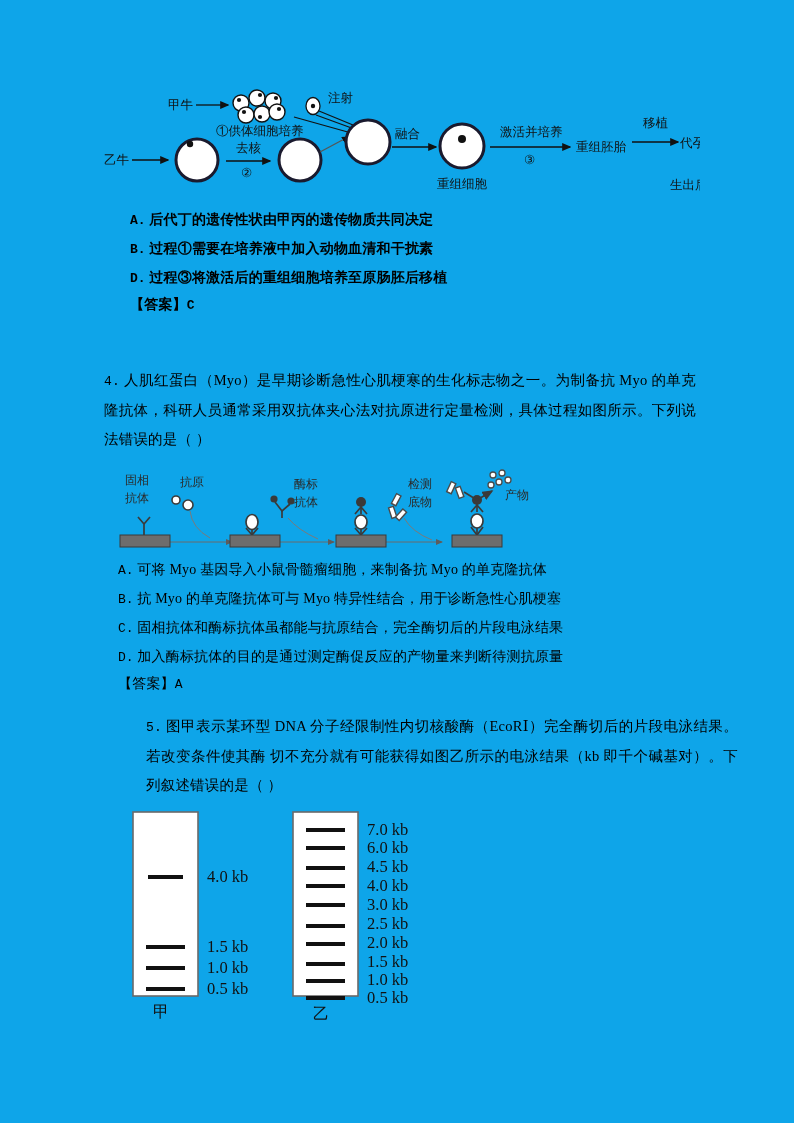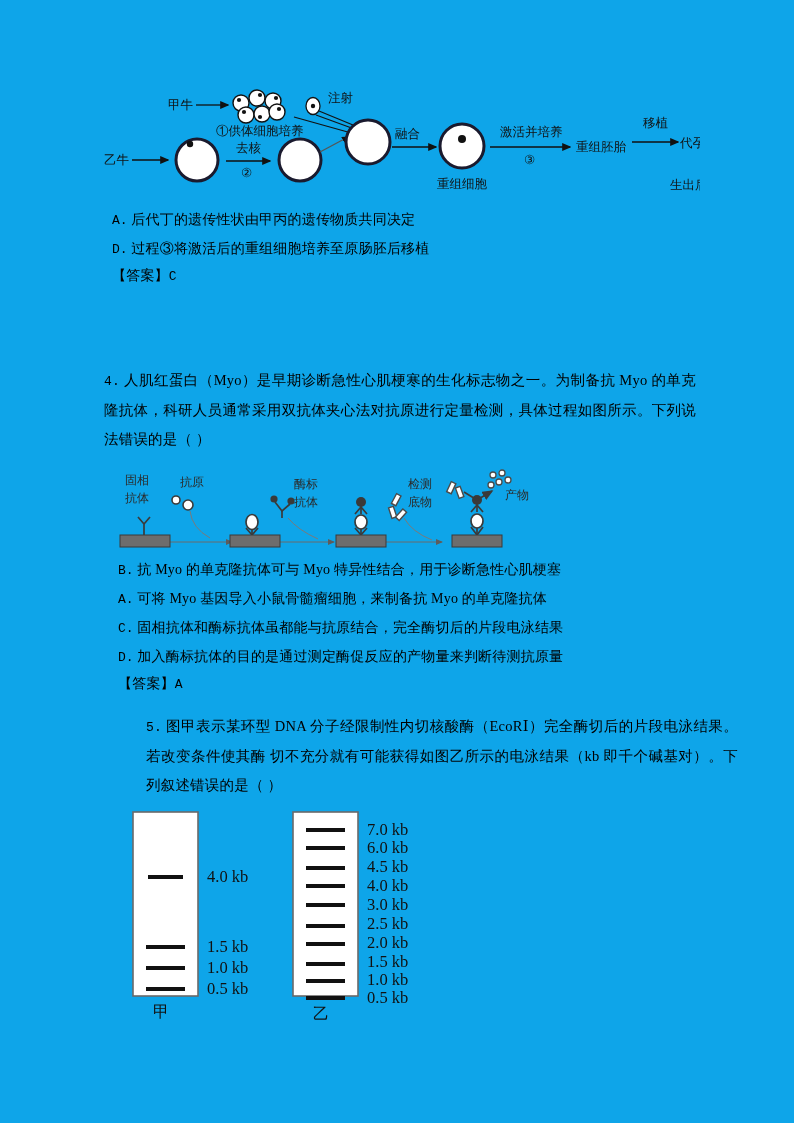--- a/index.html
+++ b/index.html
@@ -149,24 +149,28 @@
 
       <text x="543" y="43" class="cnlabel" font-size="12.5" fill="#111">移植</text>
       <line x1="532" y1="58" x2="578" y2="58" stroke="#111" stroke-width="1.3" marker-end="url(#ah)"></line>
 
       <text x="580" y="63" class="cnlabel" font-size="12.5" fill="#111">代孕丙牛</text>
       <line x1="613" y1="70" x2="613" y2="86" stroke="#111" stroke-width="1.3" marker-end="url(#ah)"></line>
       <text x="570" y="105" class="cnlabel" font-size="12.5" fill="#111">生出后代丁牛</text>
     </svg>
   </div>
 
-  <div class="blk" style="left:112px; top:206px; width:600px;">
+  <div class="blk" style="left:130px; top:206px; width:600px;font-weight:bold;">
     <div class="opt">
       <span class="lbl">A.</span>
       <span>后代丁的遗传性状由甲丙的遗传物质共同决定</span>
+    </div>
+    <div class="opt">
+      <span class="lbl">B.</span>
+      <span>过程①需要在培养液中加入动物血清和干扰素</span>
     </div>
     <div class="opt">
       <span class="lbl">D.</span>
       <span>过程③将激活后的重组细胞培养至原肠胚后移植</span>
     </div>
     <div class="ans">
       <span>【答案】</span><span class="av">C</span>
     </div>
   </div>
 
@@ -261,26 +265,26 @@
         <circle cx="387" cy="16" r="3"></circle>
         <circle cx="396" cy="14" r="3"></circle>
         <circle cx="379" cy="19" r="3"></circle>
       </g>
       <text x="393" y="33" class="cnlabel" font-size="12" fill="#2b2b2b">产物</text>
     </svg>
   </div>
 
   <div class="blk" style="left:118px; top:556px; width:600px;">
     <div class="opt">
+      <span class="lbl">A.</span>
+      <span>可将 Myo 基因导入小鼠骨髓瘤细胞，来制备抗 Myo 的单克隆抗体</span>
+    </div>
+    <div class="opt">
       <span class="lbl">B.</span>
       <span>抗 Myo 的单克隆抗体可与 Myo 特异性结合，用于诊断急性心肌梗塞</span>
-    </div>
-    <div class="opt">
-      <span class="lbl">A.</span>
-      <span>可将 Myo 基因导入小鼠骨髓瘤细胞，来制备抗 Myo 的单克隆抗体</span>
     </div>
     <div class="opt">
       <span class="lbl">C.</span>
       <span>固相抗体和酶标抗体虽都能与抗原结合，完全酶切后的片段电泳结果</span>
     </div>
     <div class="opt">
       <span class="lbl">D.</span>
       <span>加入酶标抗体的目的是通过测定酶促反应的产物量来判断待测抗原量</span>
     </div>
     <div class="ans">

